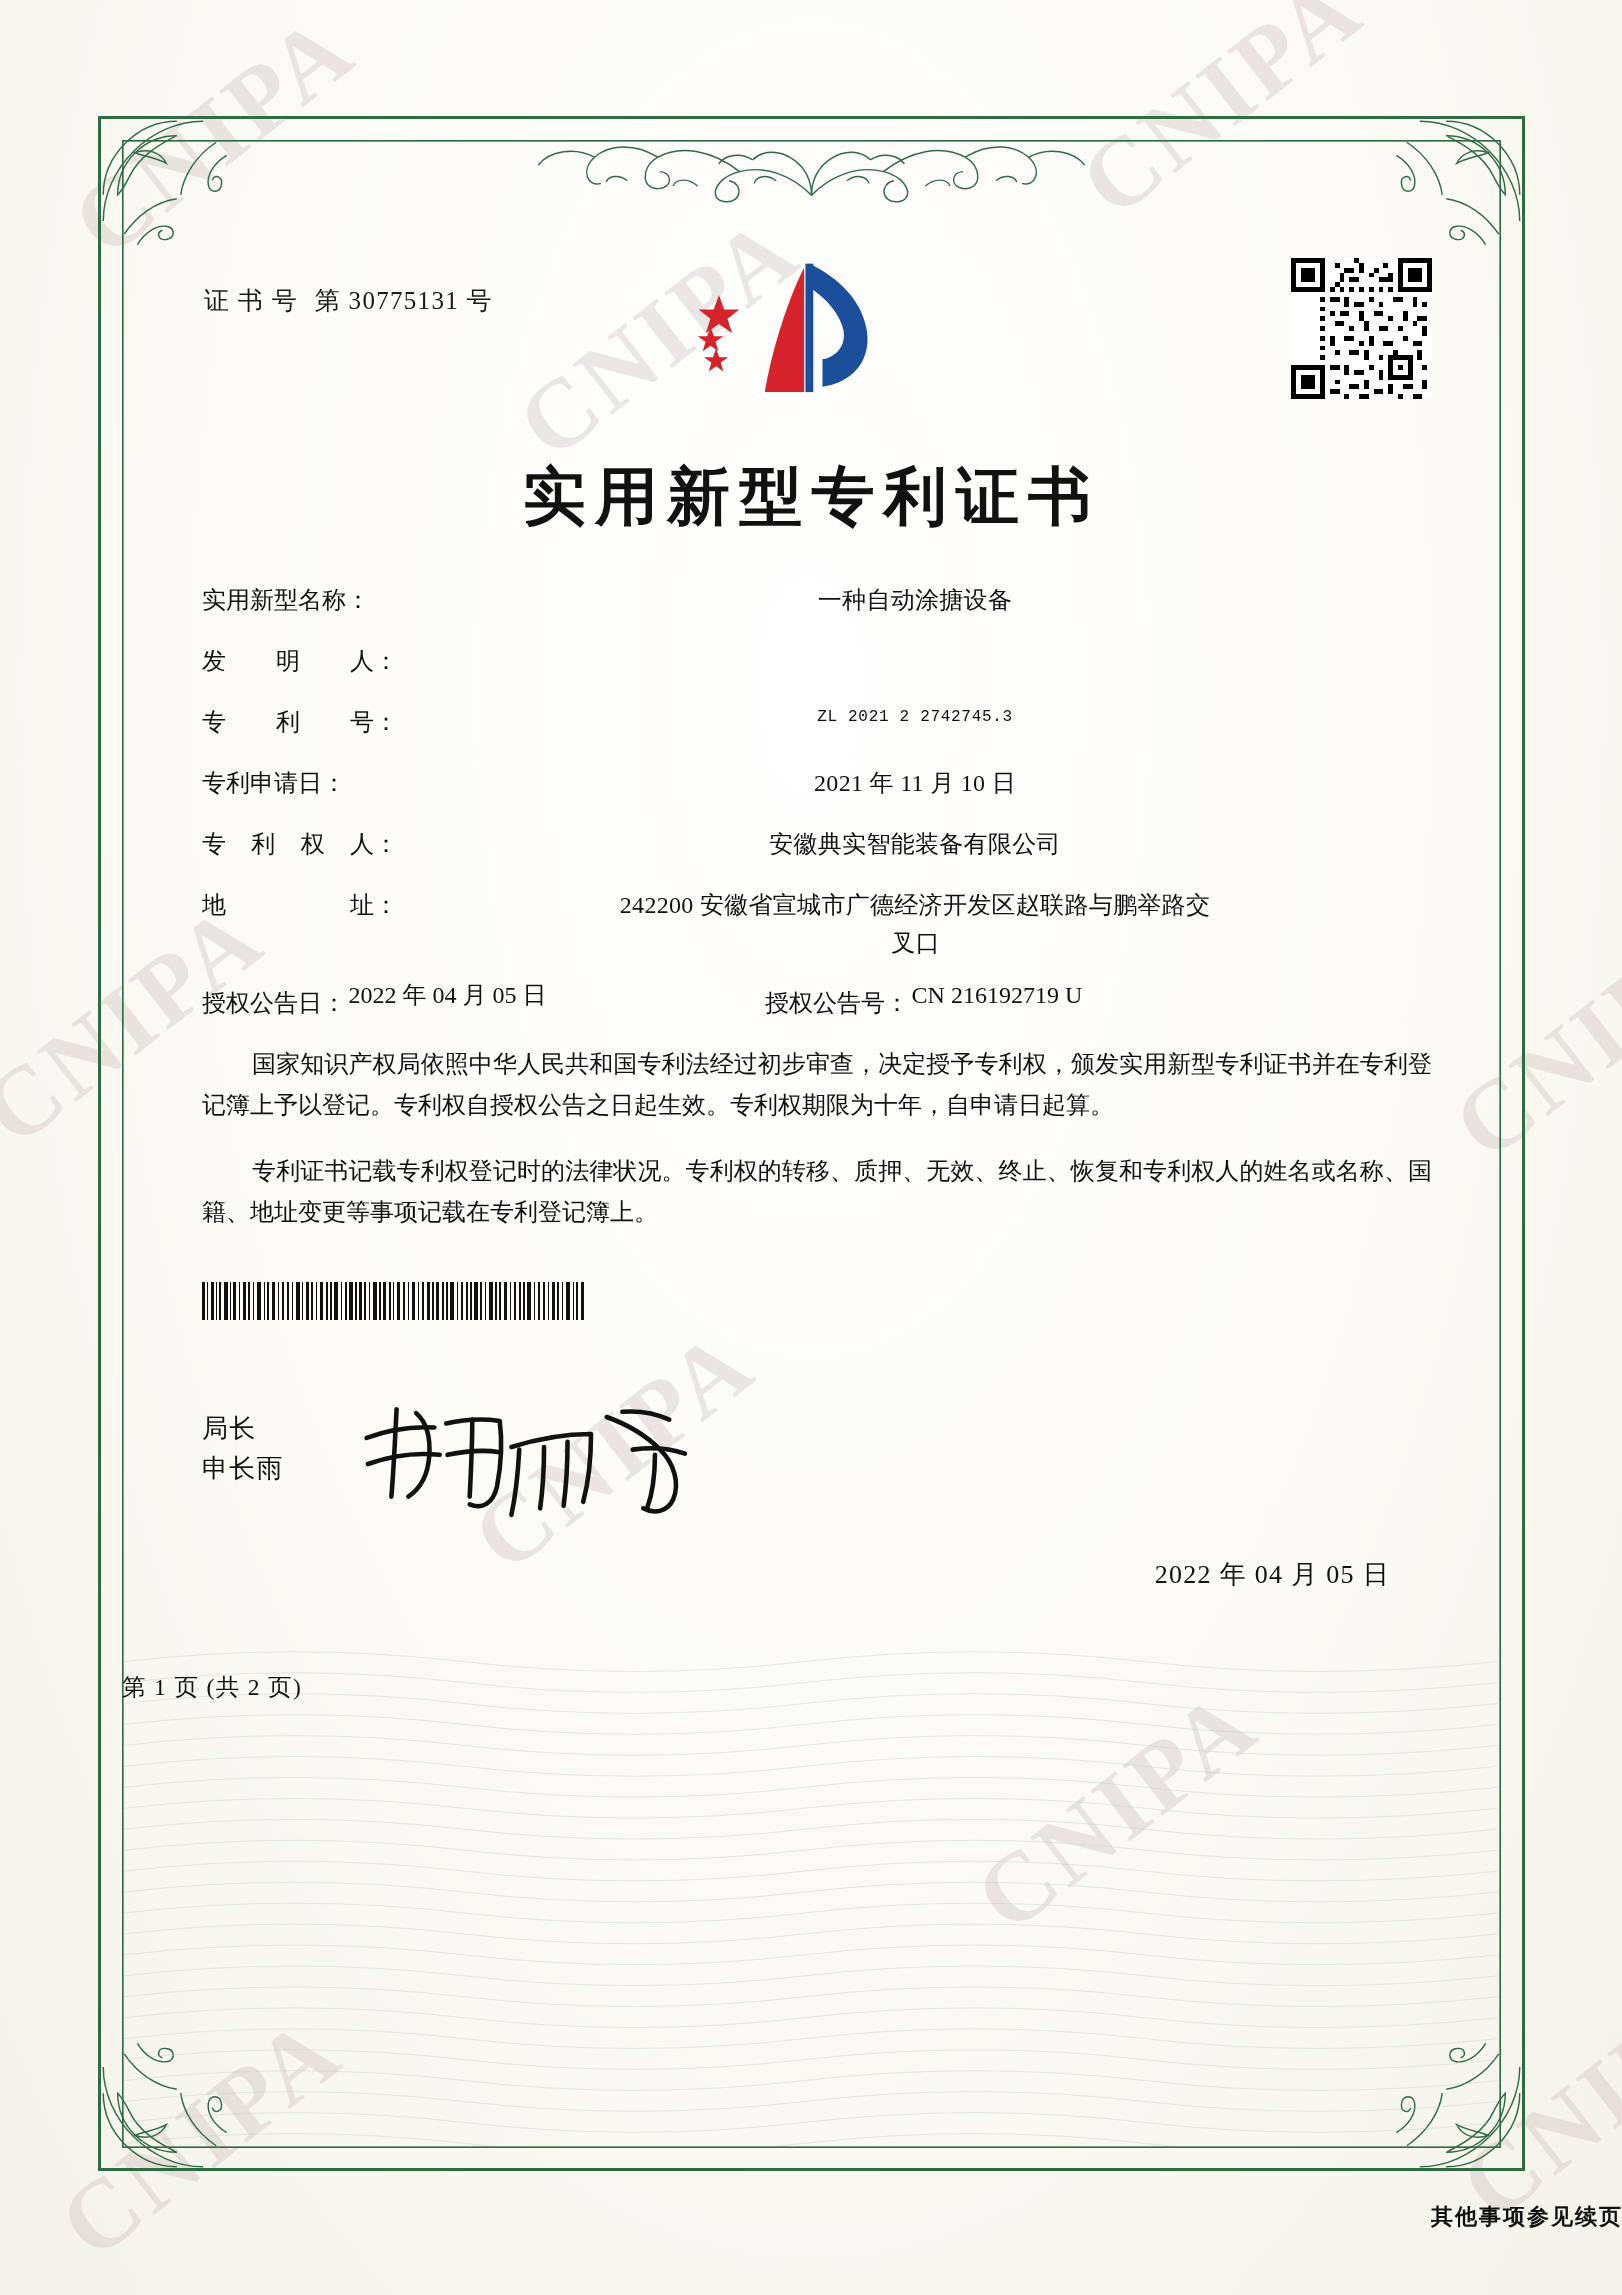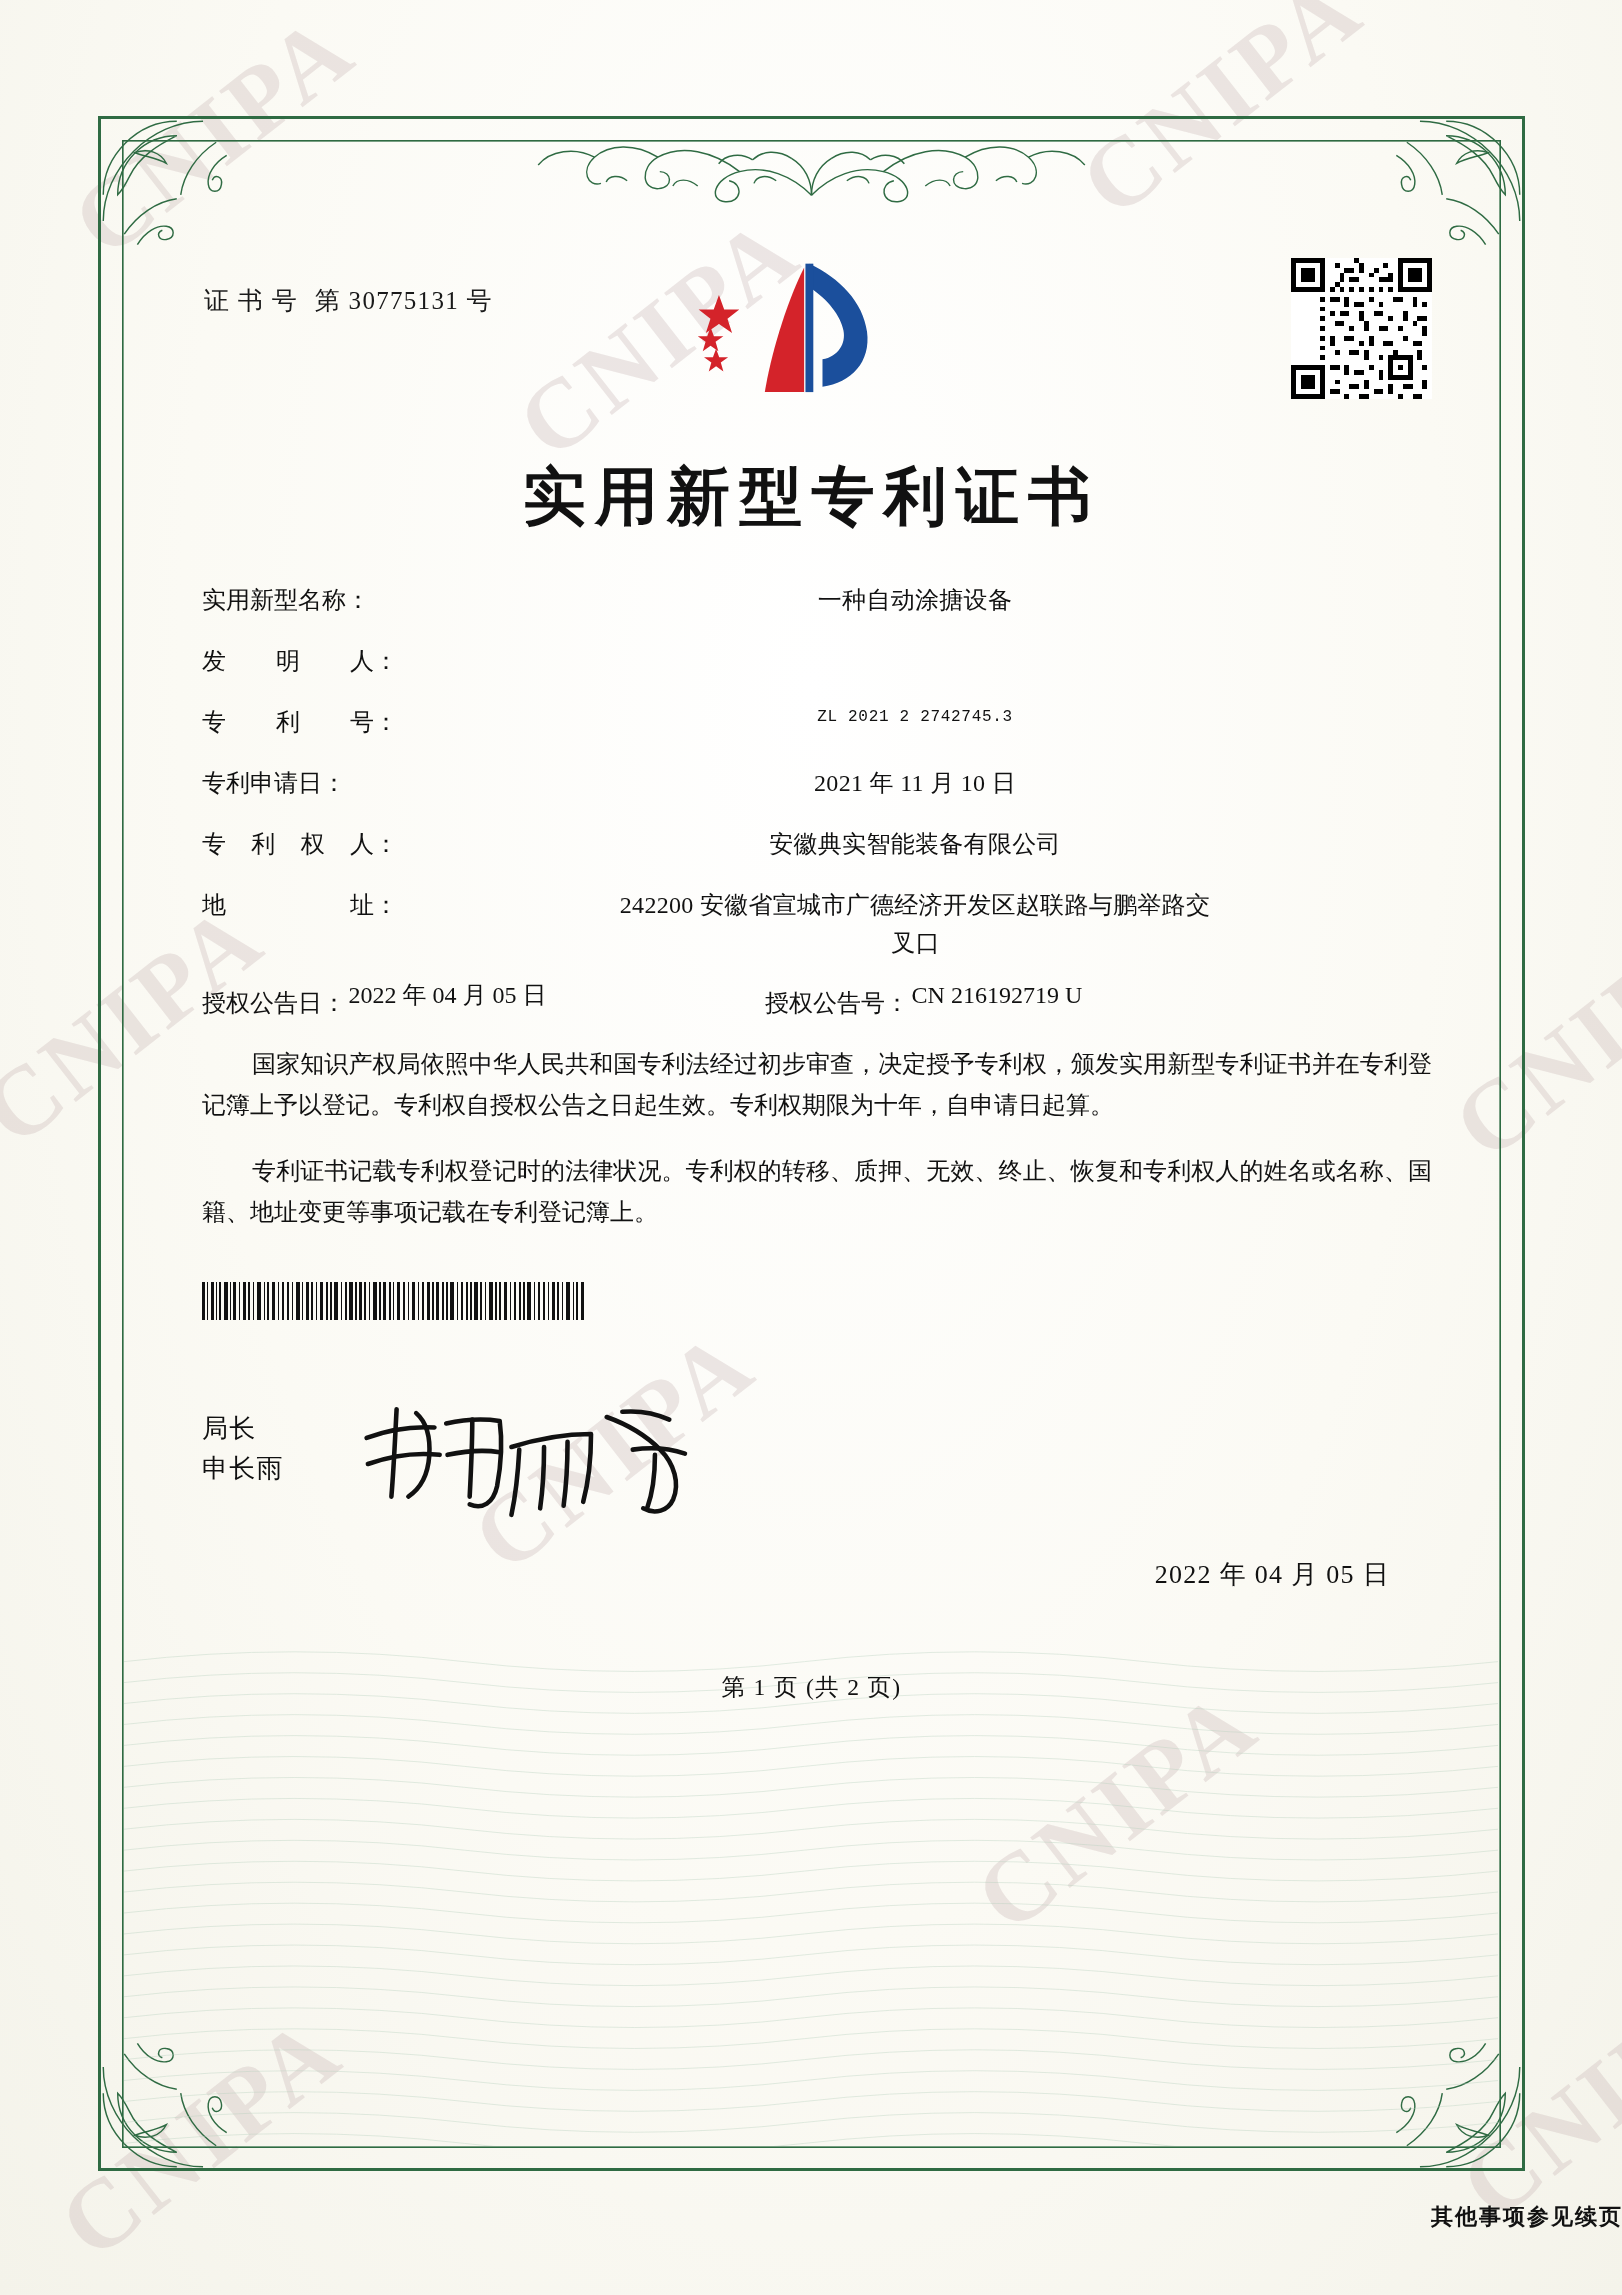--- a/index.html
+++ b/index.html
@@ -238,21 +238,21 @@
     top: 1417px;
     font-size: 26px;
     letter-spacing: 1.3px;
     color: #111;
   }
   .page-num {
     position: absolute;
     left: 0;
     right: 0;
     top: 1531px;
-    text-align: center;
+    text-align: left;
     font-size: 23.6px;
     letter-spacing: 1.3px;
     color: #111;
   }
 
   .footnote {
     position: absolute;
     left: 0;
     right: 0;
     top: 2202px;

